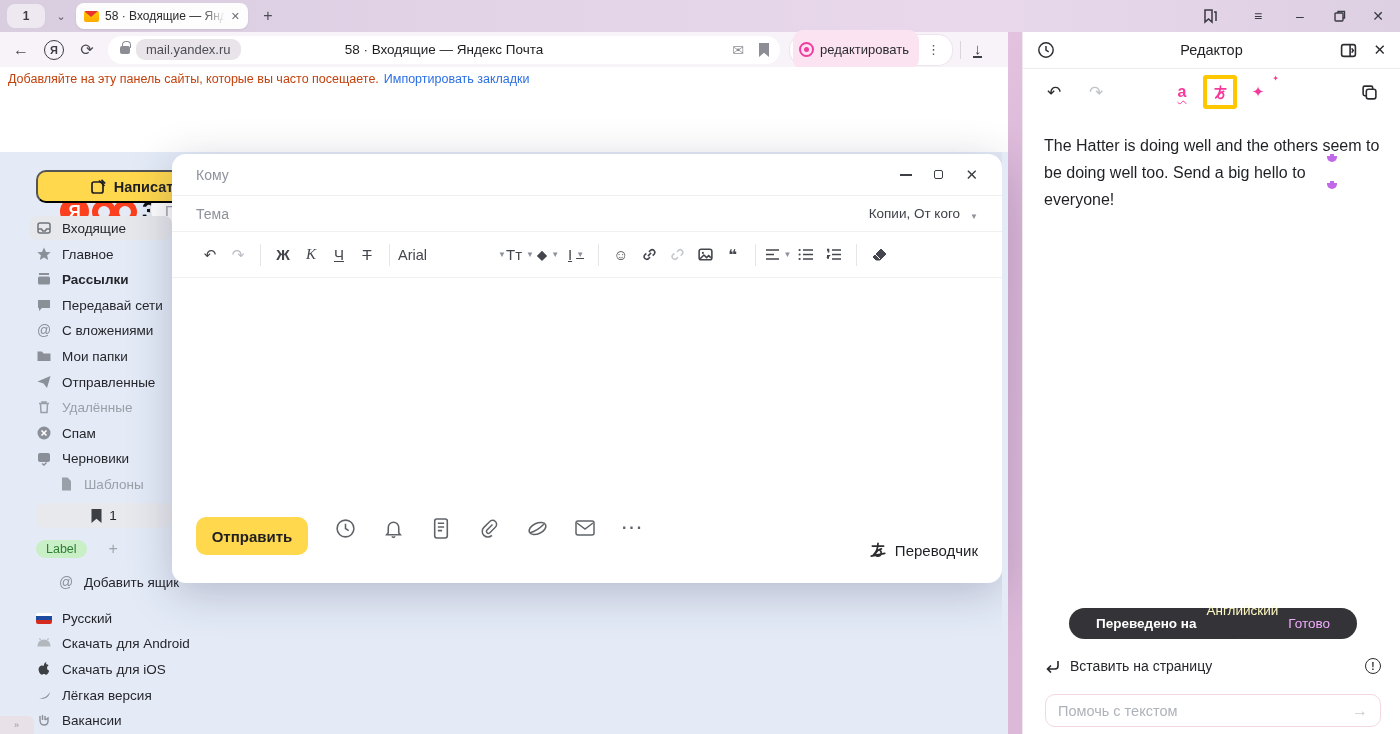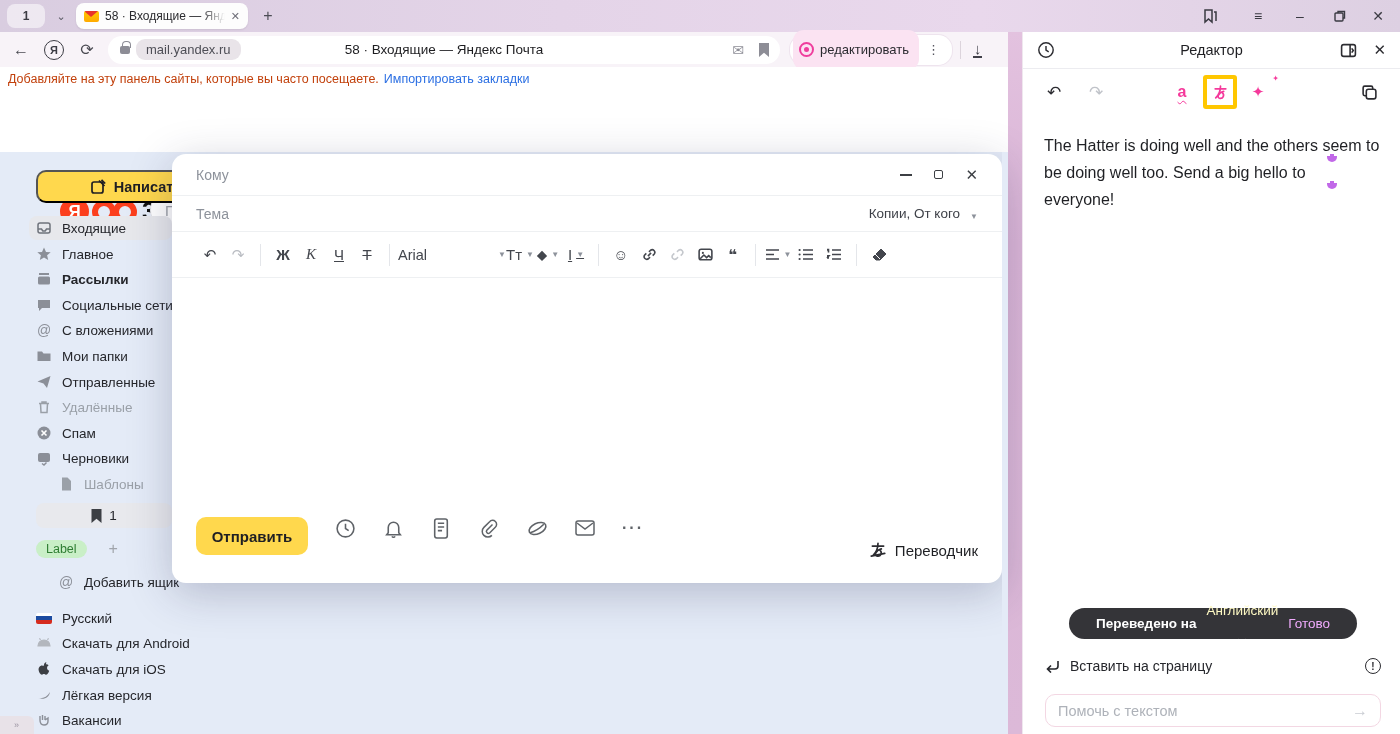--- a/index.html
+++ b/index.html
@@ -328,21 +328,21 @@
           </svg>
         </span>
       <span class="slabel">Рассылки</span>
     </div>
     <div class="sitem" style="top:141px">
       <span class="sico">
           <svg width="16" height="16" viewBox="0 0 16 16" fill="#8b8f98">
             <path d="M2 3h12v8H6l-3 3v-3H2z" rx="3"></path>
           </svg>
         </span>
-      <span class="slabel">Социальные сети</span>
+      <span class="slabel">Передавай сети</span>
     </div>
     <div class="sitem" style="top:166px">
       <span class="sico" style="font-size:14px;color:#8b8f98">@</span>
       <span class="slabel">С вложениями</span>
     </div>
     <div class="sitem" style="top:192px">
       <span class="sico">
           <svg width="16" height="16" viewBox="0 0 16 16" fill="#8b8f98">
             <path d="M1.5 3.5h4.5l1.5 2h7v7.5h-13z"></path>
           </svg>

